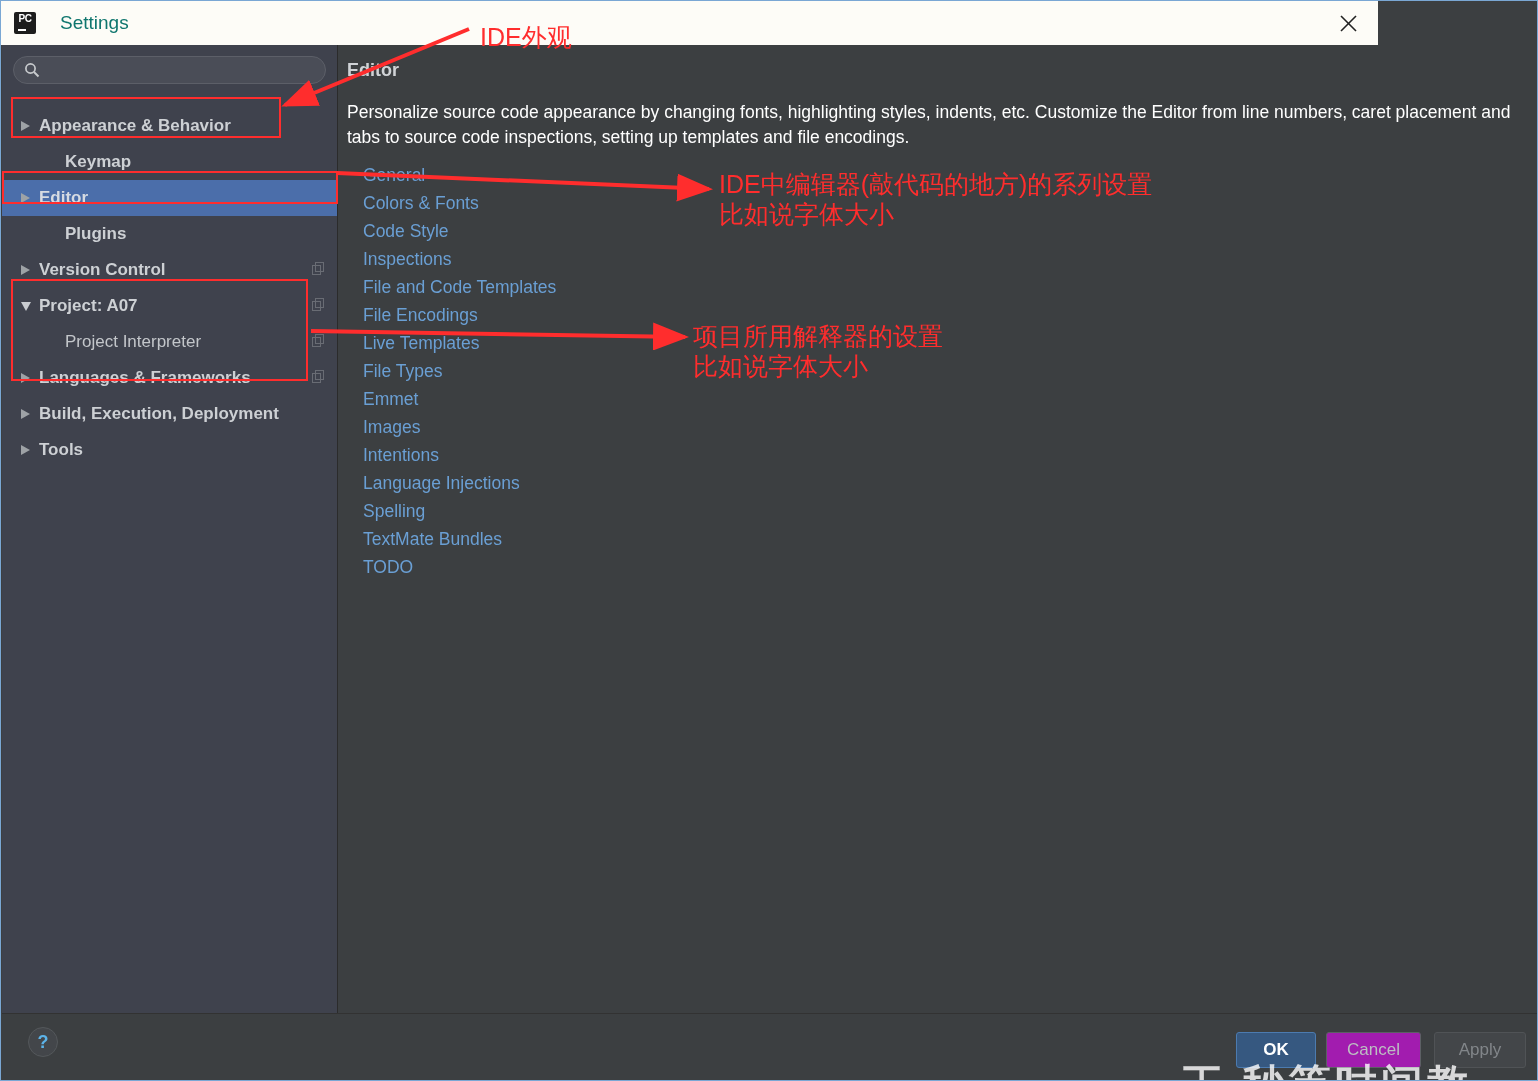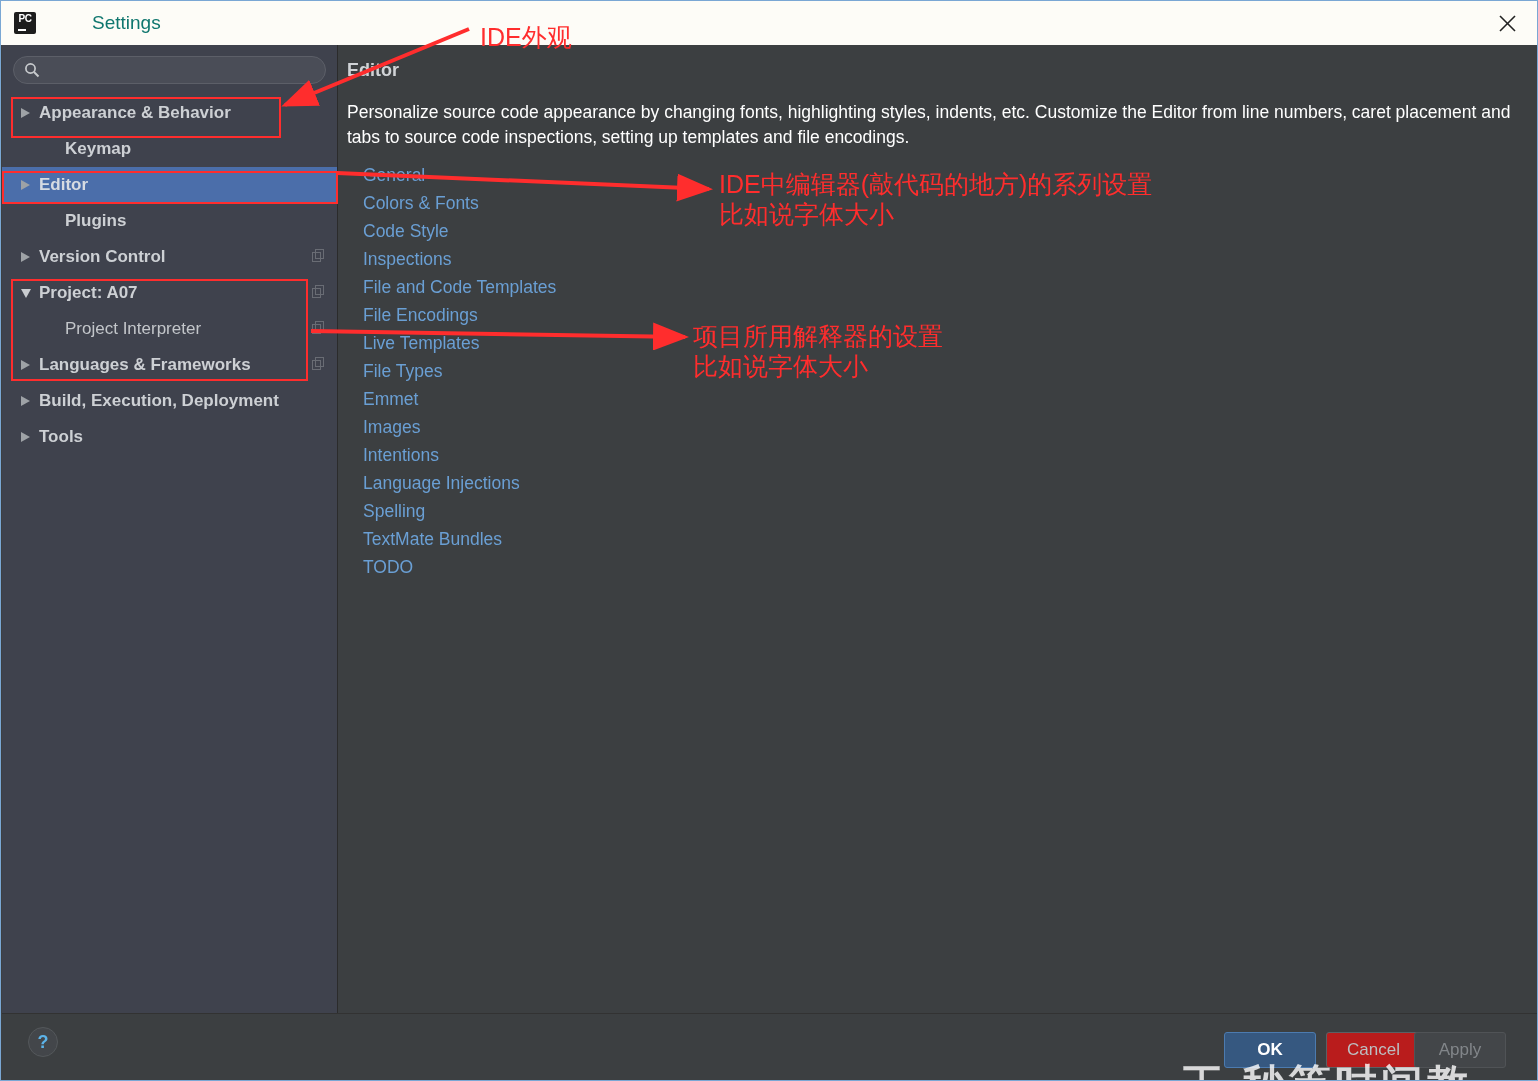--- a/index.html
+++ b/index.html
@@ -15,23 +15,23 @@
     position: relative;
     width: 1538px; height: 1081px;
     background: #3c3f41;
     border: 1px solid #7aa7d4;
     overflow: hidden;
   }
 
   
   #titlebar {
     position: absolute; left: 0; top: 0;
-    width: 1536px; height: 44px;
+    width: 1377px; height: 44px;
     background: #fdfcf7;
-    display: flex; align-items: center; gap: 32px;
+    display: flex; align-items: center;
   }
   #pc-logo {
     width: 22px; height: 22px; margin-left: 13px;
     background: #1d1d1d; border-radius: 2px;
     display: flex; align-items: flex-start; justify-content: center;
     position: relative;
   }
   #pc-logo .pctext {
     color: #fff; font-size: 10px; font-weight: bold;
     line-height: 13px; letter-spacing: -.5px;
@@ -69,21 +69,21 @@
     display: flex; align-items: center;
     cursor: text;
   }
   #search-icon { margin-left: 10px; display:flex; }
   #search-input {
     flex: 1; background: transparent; border: 0; outline: none;
     color: #d4d4d4; font-size: 14px; margin-left: 6px; margin-right: 10px;
     font-family: "Liberation Sans", sans-serif;
   }
 
-  .tree { margin-top: 11px; position: relative; }
+  .tree { margin-top: 24px; position: relative; }
   .tree-row {
     position: relative;
     height: 36px;
     display: flex; align-items: center;
     color: #c3c6ca;
     font-size: 17px;
     cursor: pointer;
     padding-right: 6px;
   }
   .tree-row.bold { font-weight: bold; color: #cdd0d4; }
@@ -145,31 +145,31 @@
   .dlg-btn {
     position: absolute; top: 18px;
     height: 36px;
     border-radius: 3px;
     font-size: 17px;
     display: flex; align-items: center; justify-content: center;
     cursor: pointer;
     font-family: "Liberation Sans", sans-serif;
   }
   #btn-ok {
-    right: 222px; width: 92px;
+    right: 222px; width: 80px;
     background: #365880; border: 1px solid #4c7bb0;
     color: #ffffff; font-weight: bold;
   }
   #btn-cancel {
     right: 117px; width: 95px;
-    background: #b91c1c; border: 1px solid #5c6064;
+    background: #a21caf; border: 1px solid #5c6064;
     color: #bcbfc2;
   }
   #btn-apply {
-    right: 32px; width: 92px;
+    right: 12px; width: 92px;
     background: #434649; border: 1px solid #505356;
     color: #82868a;
   }
 
   
   #watermark {
     position: absolute; left: 1180px; top: 1056px;
     font-size: 42px; font-weight: bold;
     color: rgba(255,255,255,.80);
     letter-spacing: 4px;

